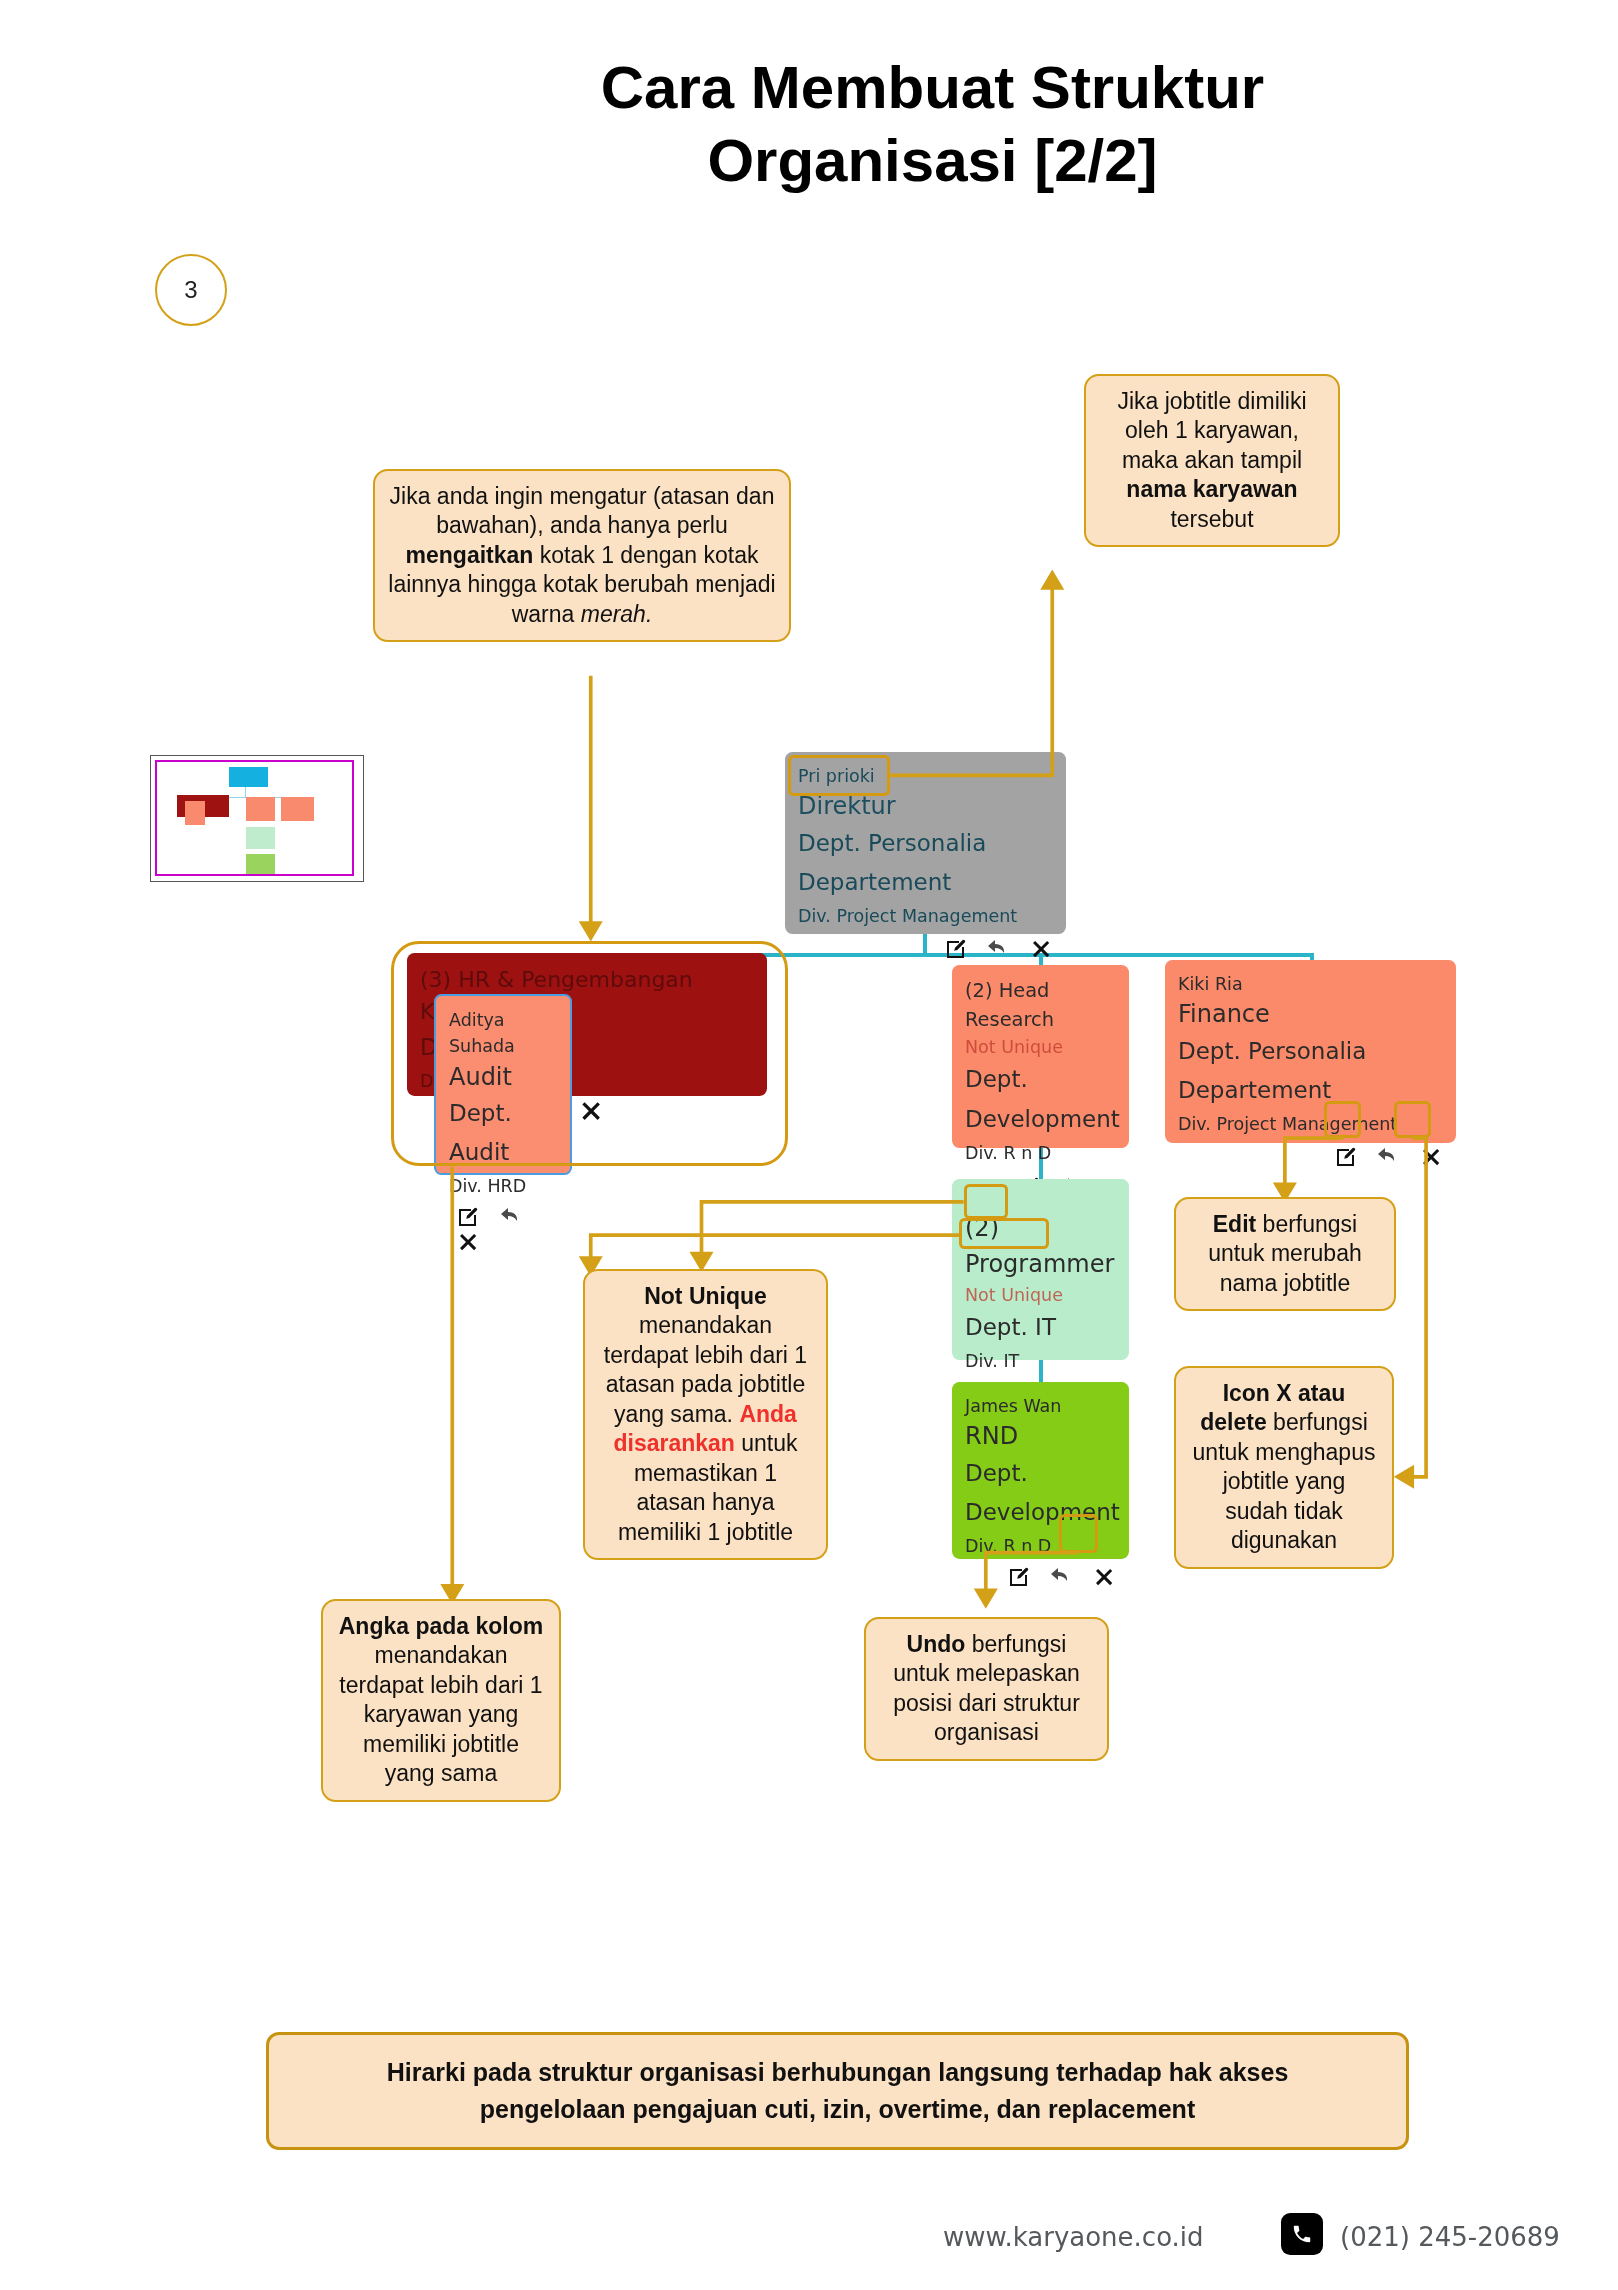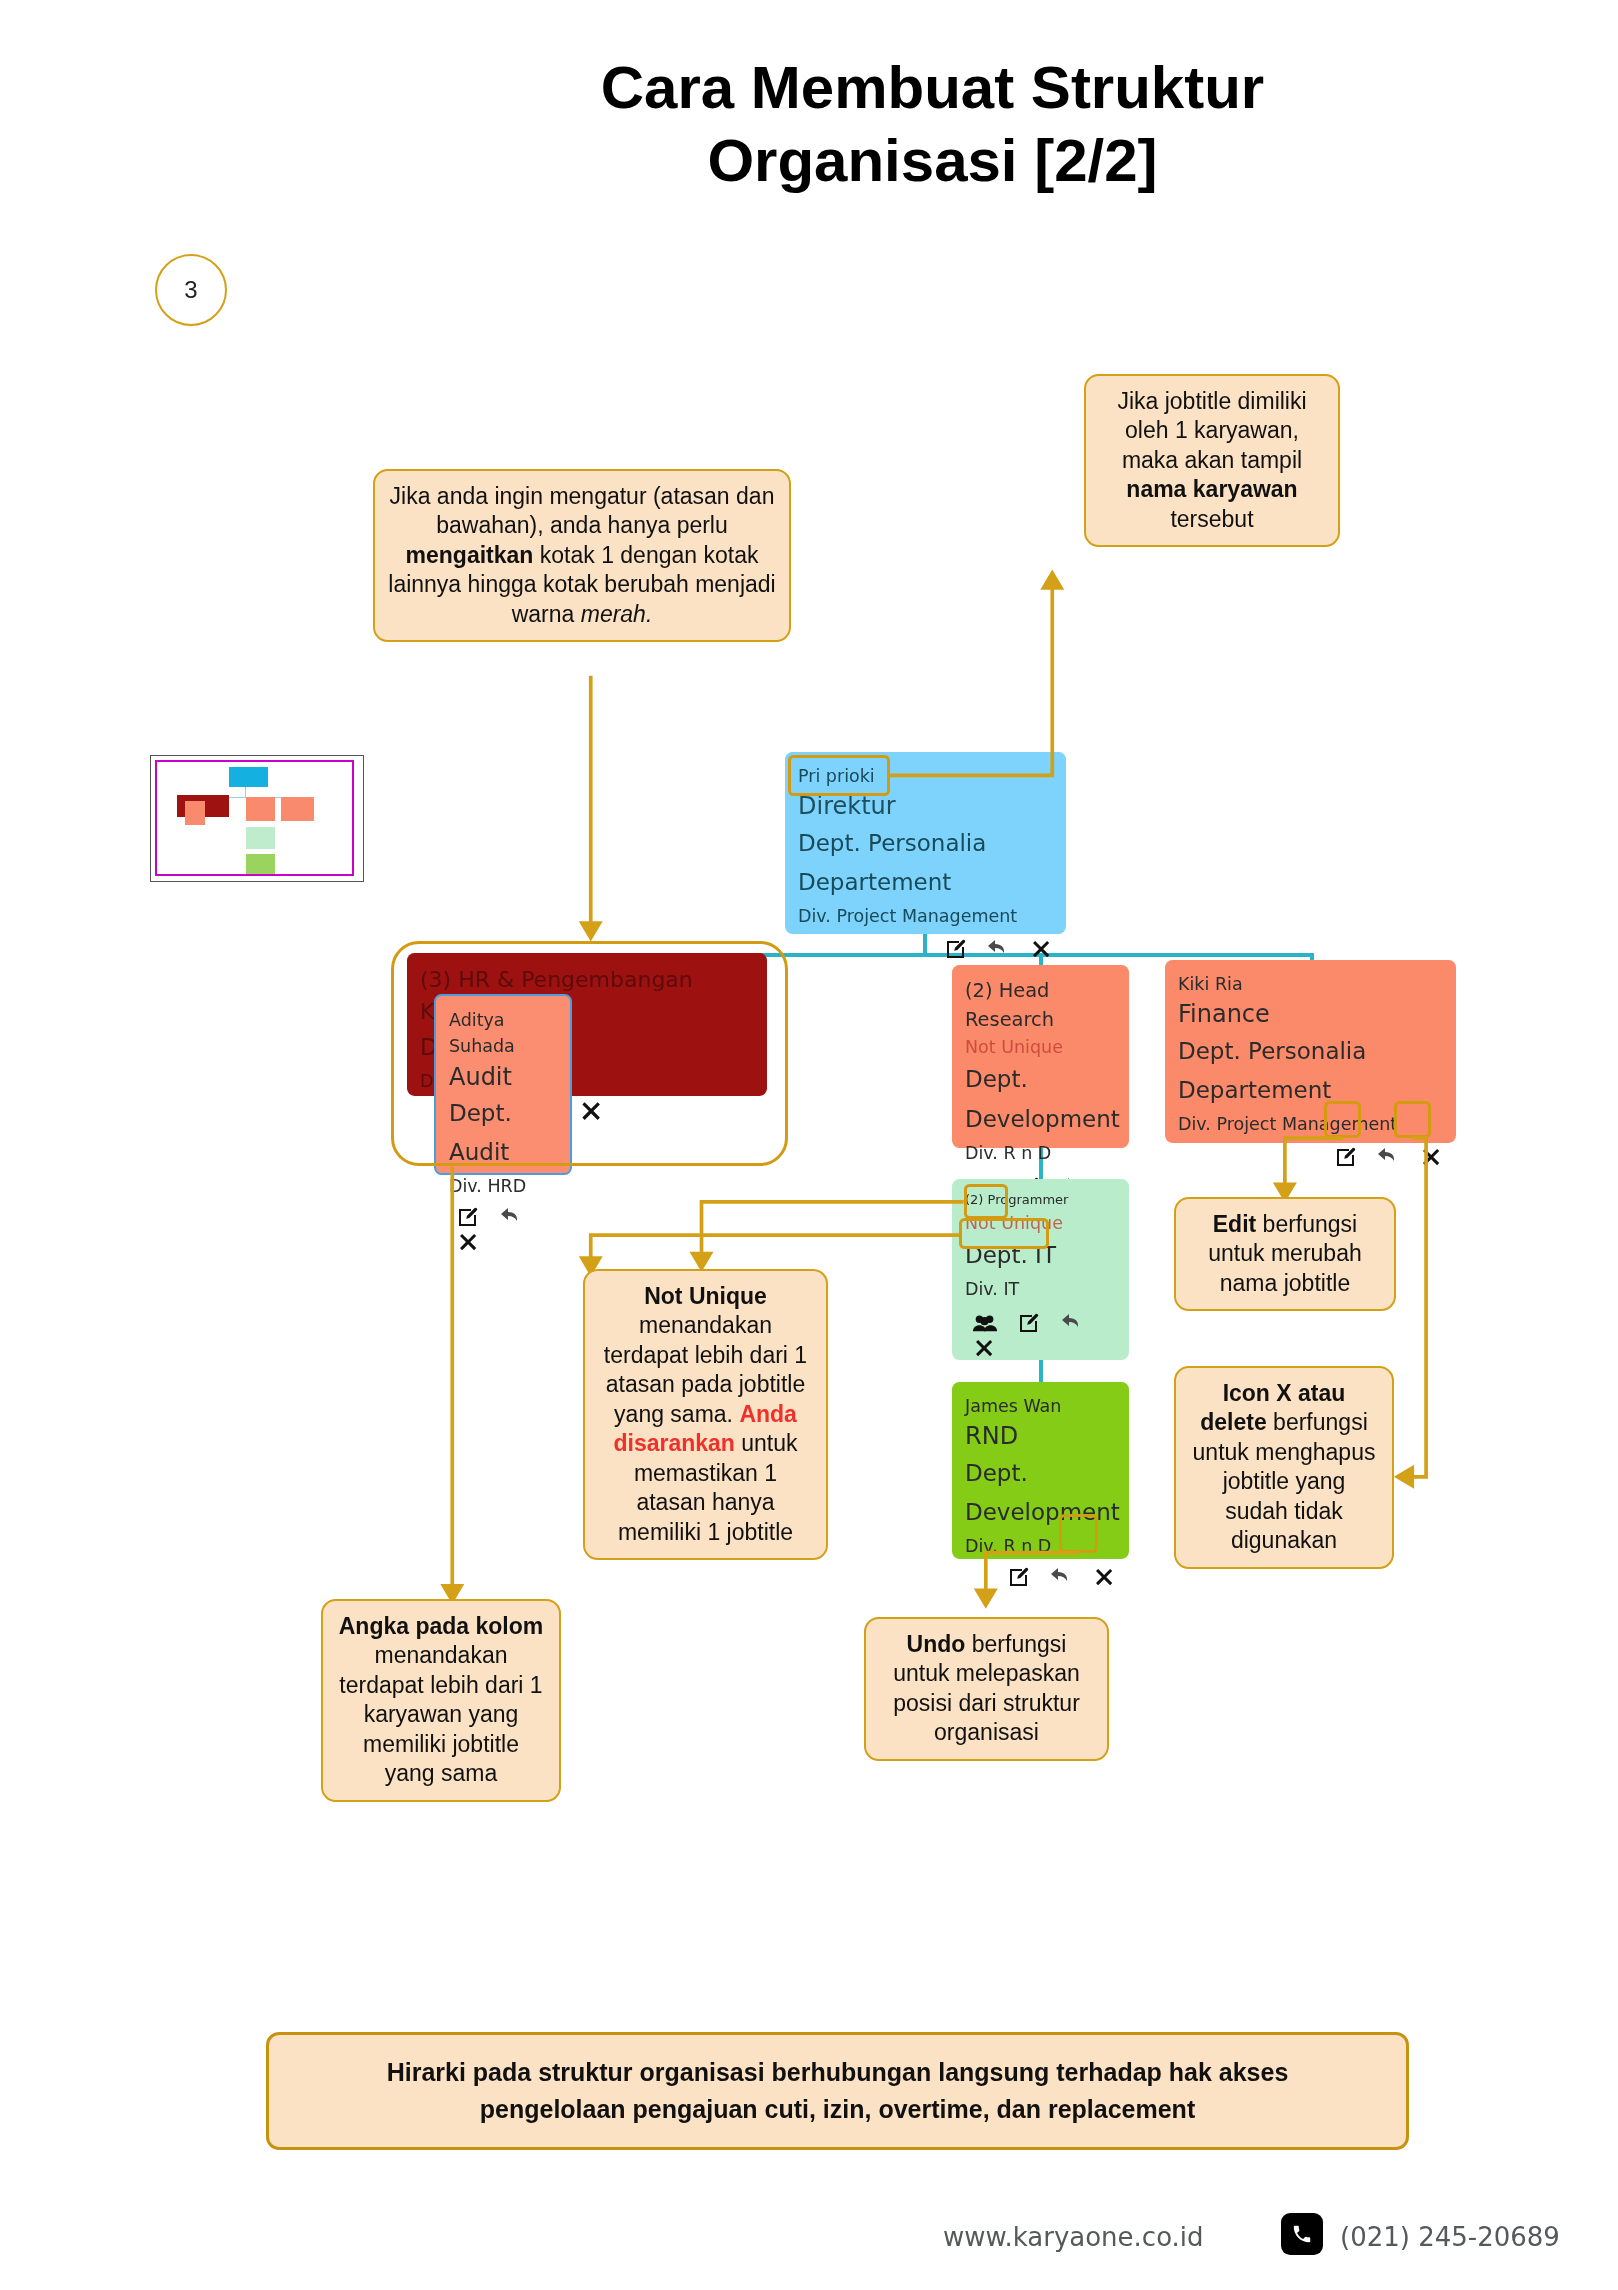--- a/index.html
+++ b/index.html
@@ -64,21 +64,21 @@
     color: #2b2b2b;
   }
   .node .nm { font-size: 17.5px; line-height: 1.5; }
   .node .ti { font-size: 24px; line-height: 1.45; }
   .node .dp { font-size: 23px; line-height: 1.7; }
   .node .dv { font-size: 17.5px; line-height: 1.7; }
   .node .icons { margin-top: 3.7px; text-align: right; font-size: 24px; line-height: 1; letter-spacing: 3.7px; }
   .ic { display: inline-block; vertical-align: middle; margin-left: 7.4px; }
   .notuniq { color: #c0392b; opacity: .75; }
 
-  .n-direktur { left: 785px; top: 752px; width: 281px; height: 182px; background: #7dd3fc; color: #194a5a; }
+  .n-direktur { left: 785px; top: 752px; width: 281px; height: 182px; background: #a3a3a3; color: #194a5a; }
   .n-direktur .ti { color: #1d4f60; }
   .n-hr { left: 407px; top: 953px; width: 360px; height: 143px; background: #9e1111; color: #5d0b0b; }
   .n-audit { left: 434px; top: 994px; width: 138px; height: 181px; background: #fb8d70; border: 2.8px solid #4a9de0; }
   .n-head { left: 952px; top: 965px; width: 177px; height: 183px; background: #fb8a6a; }
   .n-kiki { left: 1165px; top: 960px; width: 291px; height: 183px; background: #fb8a6a; }
   .n-prog { left: 952px; top: 1179px; width: 177px; height: 181px; background: #b8eccb; }
   .n-james { left: 952px; top: 1382px; width: 177px; height: 177px; background: #84cc16; }
 
   
   .conn { position: absolute; background: #2bb3c7; }
@@ -247,21 +247,21 @@
       <svg class="ic" width="24" height="24" viewBox="0 0 24 24">
           <path d="M9 7V3L2 9l7 6v-4c4.2 0 7.2 1.5 9 5 .6-5.5-2.4-9-9-9z" fill="#4a4a4a"></path>
         </svg>
       <svg class="ic" width="24" height="24" viewBox="0 0 24 24">
           <path d="M4 6.1 6.1 4l6 6 6-6L20.2 6.1l-6 6 6 6-2.1 2.1-6-6-6 6L4 18.1l6-6z" fill="#111"></path>
         </svg>
     </div>
   </div>
 
   <div class="node n-prog">
-    <div class="nm" style="font-size:13px;"><span>(2)</span> <span>Programmer</span></div>
+    <div class="nm" style="font-size:24px;margin-top:20px;"><span>(2)</span> <span>Programmer</span></div>
     <div class="nm notuniq">Not Unique</div>
     <div class="dp">Dept. IT</div>
     <div class="dv">Div. IT</div>
     <div class="icons" style="text-align:left;margin-top:5.5px;">
       <svg class="ic" width="26" height="24" viewBox="0 0 28 24">
           <circle cx="8" cy="8" r="4" fill="#111"></circle>
           <circle cx="19" cy="8" r="4" fill="#111"></circle>
           <circle cx="13.5" cy="10" r="4.4" fill="#111"></circle>
           <path d="M1 21c0-4 3.2-6.5 7-6.5S15 17 15 21z" fill="#111"></path>
           <path d="M13 21c0-4 3.2-6.5 7-6.5S27 17 27 21z" fill="#111"></path>

